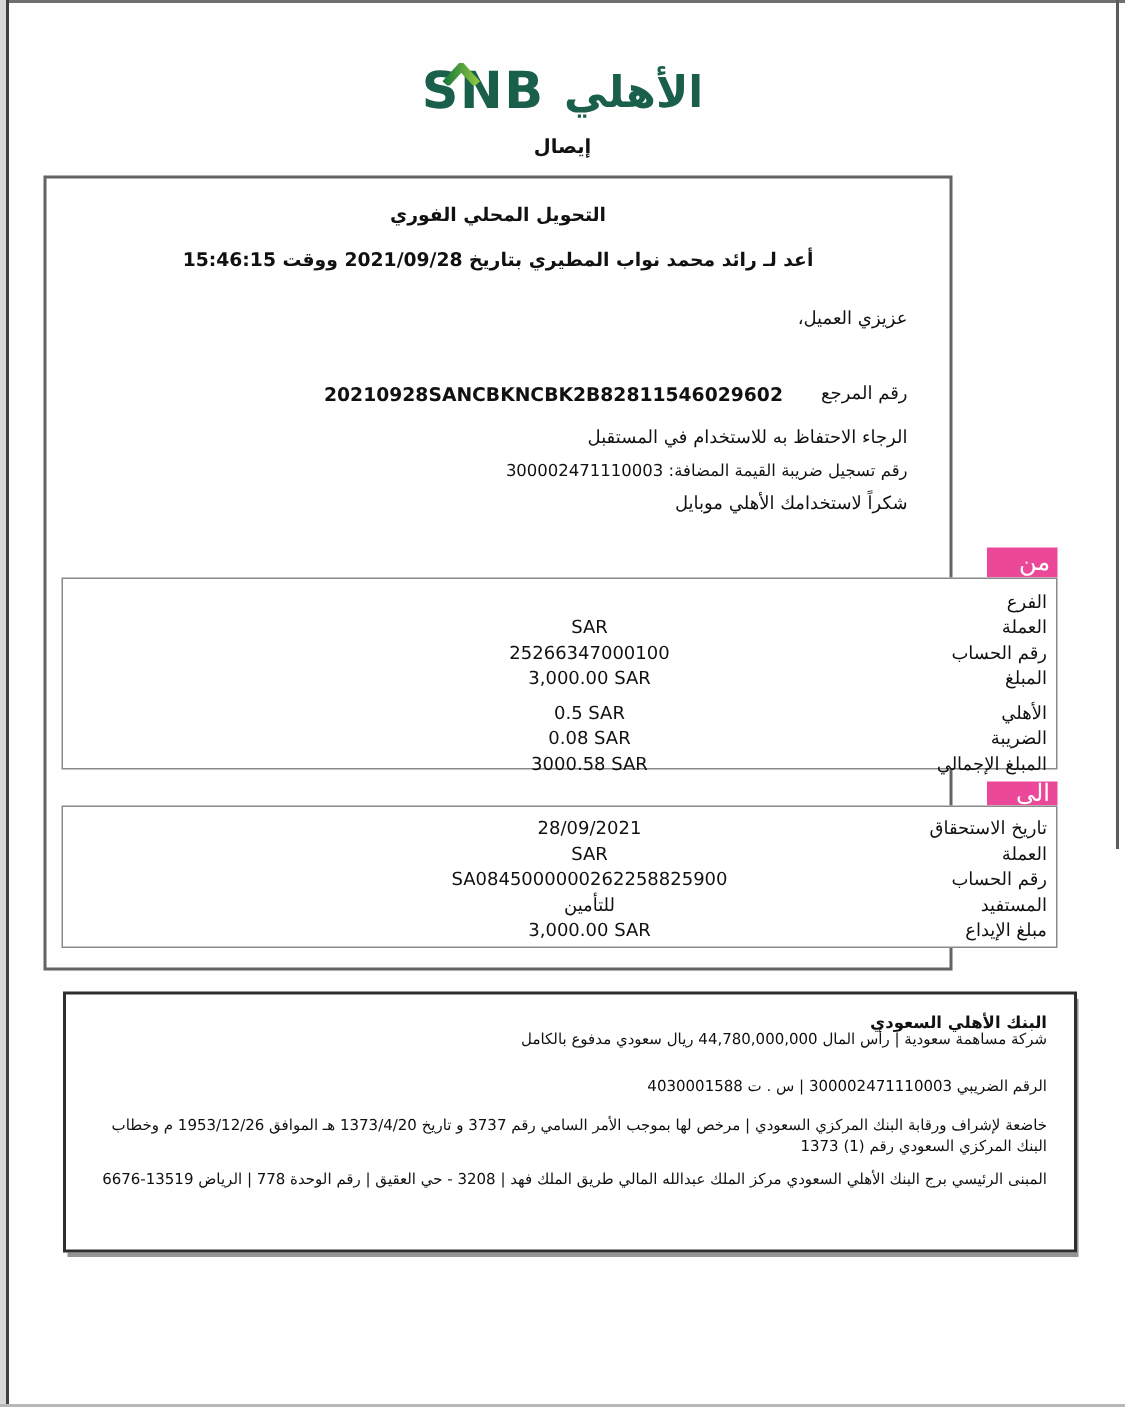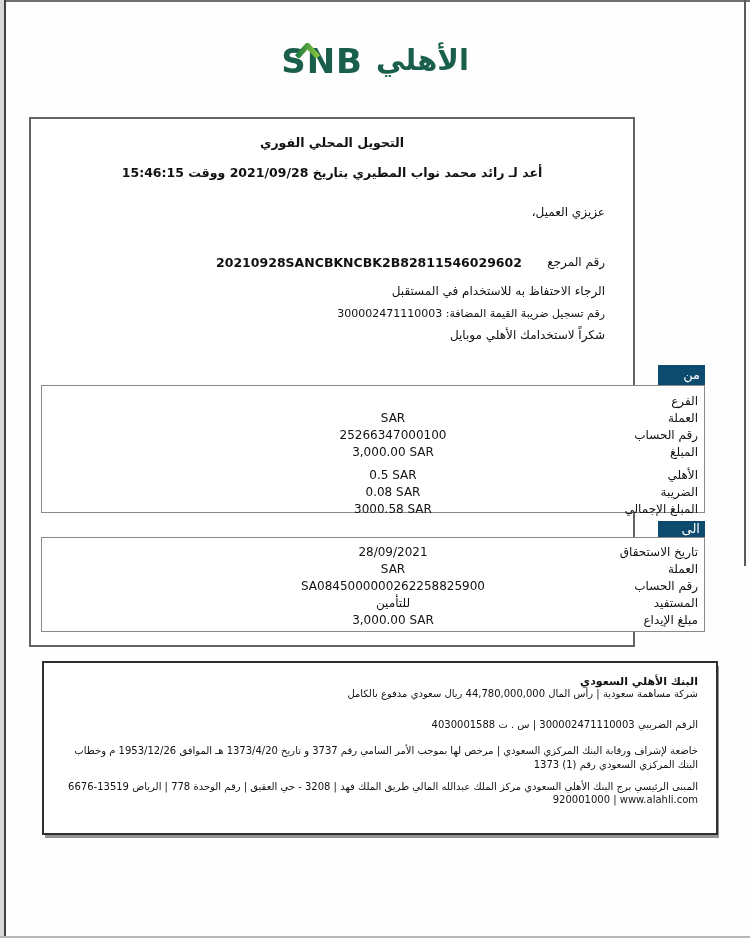--- a/index.html
+++ b/index.html
@@ -9,39 +9,39 @@
   }
   
   .edge-top{position:absolute;top:0;left:0;width:100%;height:2px;background:#6f6f6f;}
   .edge-left-strip{position:absolute;top:0;left:0;width:4px;height:100%;background:#d8d8d8;}
   .edge-left-line{position:absolute;top:0;left:4px;width:2px;height:100%;background:#3f3f3f;}
   .edge-right-line{position:absolute;top:0;right:4px;width:2px;height:566px;background:#5a5a5a;}
   .edge-bottom{position:absolute;bottom:0;left:0;width:100%;height:2px;background:#b7b7b7;}
 
   
   .logo{position:absolute;top:44px;left:0;width:100%;text-align:center;direction:ltr;}
-  .logo-row{display:inline-flex;align-items:center;gap:13px;}
+  .logo-row{display:inline-flex;align-items:flex-end;gap:13px;}
   .snb{position:relative;color:#1a5f4b;font-weight:bold;font-size:34px;line-height:1;letter-spacing:1px;}
   .chevron{position:absolute;top:-15px;left:13px;width:27px;height:15px;}
   .ahli{color:#1a5f4b;font-weight:bold;font-size:29px;line-height:1.15;}
   .receipt-title{position:absolute;top:91px;left:0;width:100%;text-align:center;font-weight:bold;font-size:13px;}
 
   
   .box1{position:absolute;top:117px;left:29px;width:606px;height:530px;border:2px solid #636363;box-sizing:border-box;background:#fff;padding:0 28px;}
   .b1-title{margin-top:16px;text-align:center;font-weight:bold;font-size:12.5px;}
   .b1-prepared{margin-top:15px;text-align:center;font-weight:bold;font-size:12.5px;}
   .b1-greeting{margin-top:25px;font-size:12px;}
   .ref-row{margin-top:36px;position:relative;height:17px;font-size:12px;}
   .ref-value{position:absolute;top:0;left:74px;right:0;text-align:center;font-weight:bold;font-size:12.5px;direction:ltr;}
   .b1-keep{margin-top:12px;font-size:12px;}
   .b1-vat{margin-top:9px;font-size:11px;}
   .b1-thanks{margin-top:8px;font-size:12px;}
 
   
-  .tab{position:absolute;right:45px;width:47px;background:#0c4a6e;color:#fff;font-size:13px;
+  .tab{position:absolute;right:45px;width:47px;background:#ec4899;color:#fff;font-size:16px;
        padding-right:5px;box-sizing:border-box;}
   .tab-from{top:365px;height:20px;line-height:20px;}
   .tab-to{top:521px;height:16px;line-height:16px;}
 
   
   .sbox{position:absolute;right:45px;left:41px;border:1px solid #8a8a8a;box-sizing:border-box;background:#fff;font-size:12px;}
   .box-from{top:385px;height:128px;padding-top:7px;}
   .box-to{top:537px;height:95px;padding-top:6px;}
   .frow{position:relative;height:17px;line-height:17px;}
   .frow .lbl{padding-right:6px;}
@@ -82,20 +82,21 @@
               </linearGradient>
             </defs>
             <path d="M3 14 L13.5 2.5 L24 14" fill="none" stroke="url(#chev)" stroke-width="5.5" stroke-linejoin="miter"></path>
           </svg>
         </span>
         <span>SNB</span>
       </span>
       <span class="ahli">الأهلي</span>
     </div>
   </div>
+  <div class="receipt-title">إيصال</div>
 
   <div class="box1">
     <div class="b1-title">التحويل المحلي الفوري</div>
     <div class="b1-prepared">أعد لـ رائد محمد نواب المطيري بتاريخ 2021/09/28 ووقت 15:46:15</div>
     <div class="b1-greeting">عزيزي العميل،</div>
     <div class="ref-row">
       <span class="ref-label">رقم المرجع</span>
       <span class="ref-value">20210928SANCBKNCBK2B82811546029602</span>
     </div>
     <div class="b1-keep">الرجاء الاحتفاظ به للاستخدام في المستقبل</div>
@@ -159,16 +160,15 @@
       <span class="val">3,000.00 SAR</span>
     </div>
   </div>
 
   <div class="footer-box">
     <div class="f-bank">البنك الأهلي السعودي</div>
     <div class="f-company">شركة مساهمة سعودية | رأس المال 44,780,000,000 ريال سعودي مدفوع بالكامل</div>
     <div class="f-tax">الرقم الضريبي 300002471110003 | س . ت 4030001588</div>
     <div class="f-reg">خاضعة لإشراف ورقابة البنك المركزي السعودي | مرخص لها بموجب الأمر السامي رقم 3737 و تاريخ 1373/4/20 هـ الموافق 1953/12/26 م وخطاب البنك المركزي السعودي رقم (1) 1373</div>
     <div class="f-addr">المبنى الرئيسي برج البنك الأهلي السعودي مركز الملك عبدالله المالي طريق الملك فهد | 3208 - حي العقيق | رقم الوحدة 778 | الرياض 13519-6676</div>
-    <div class="f-contact">920001000 | www.alahli.com</div>
   </div>
 
 </div>
 
 </body></html>

